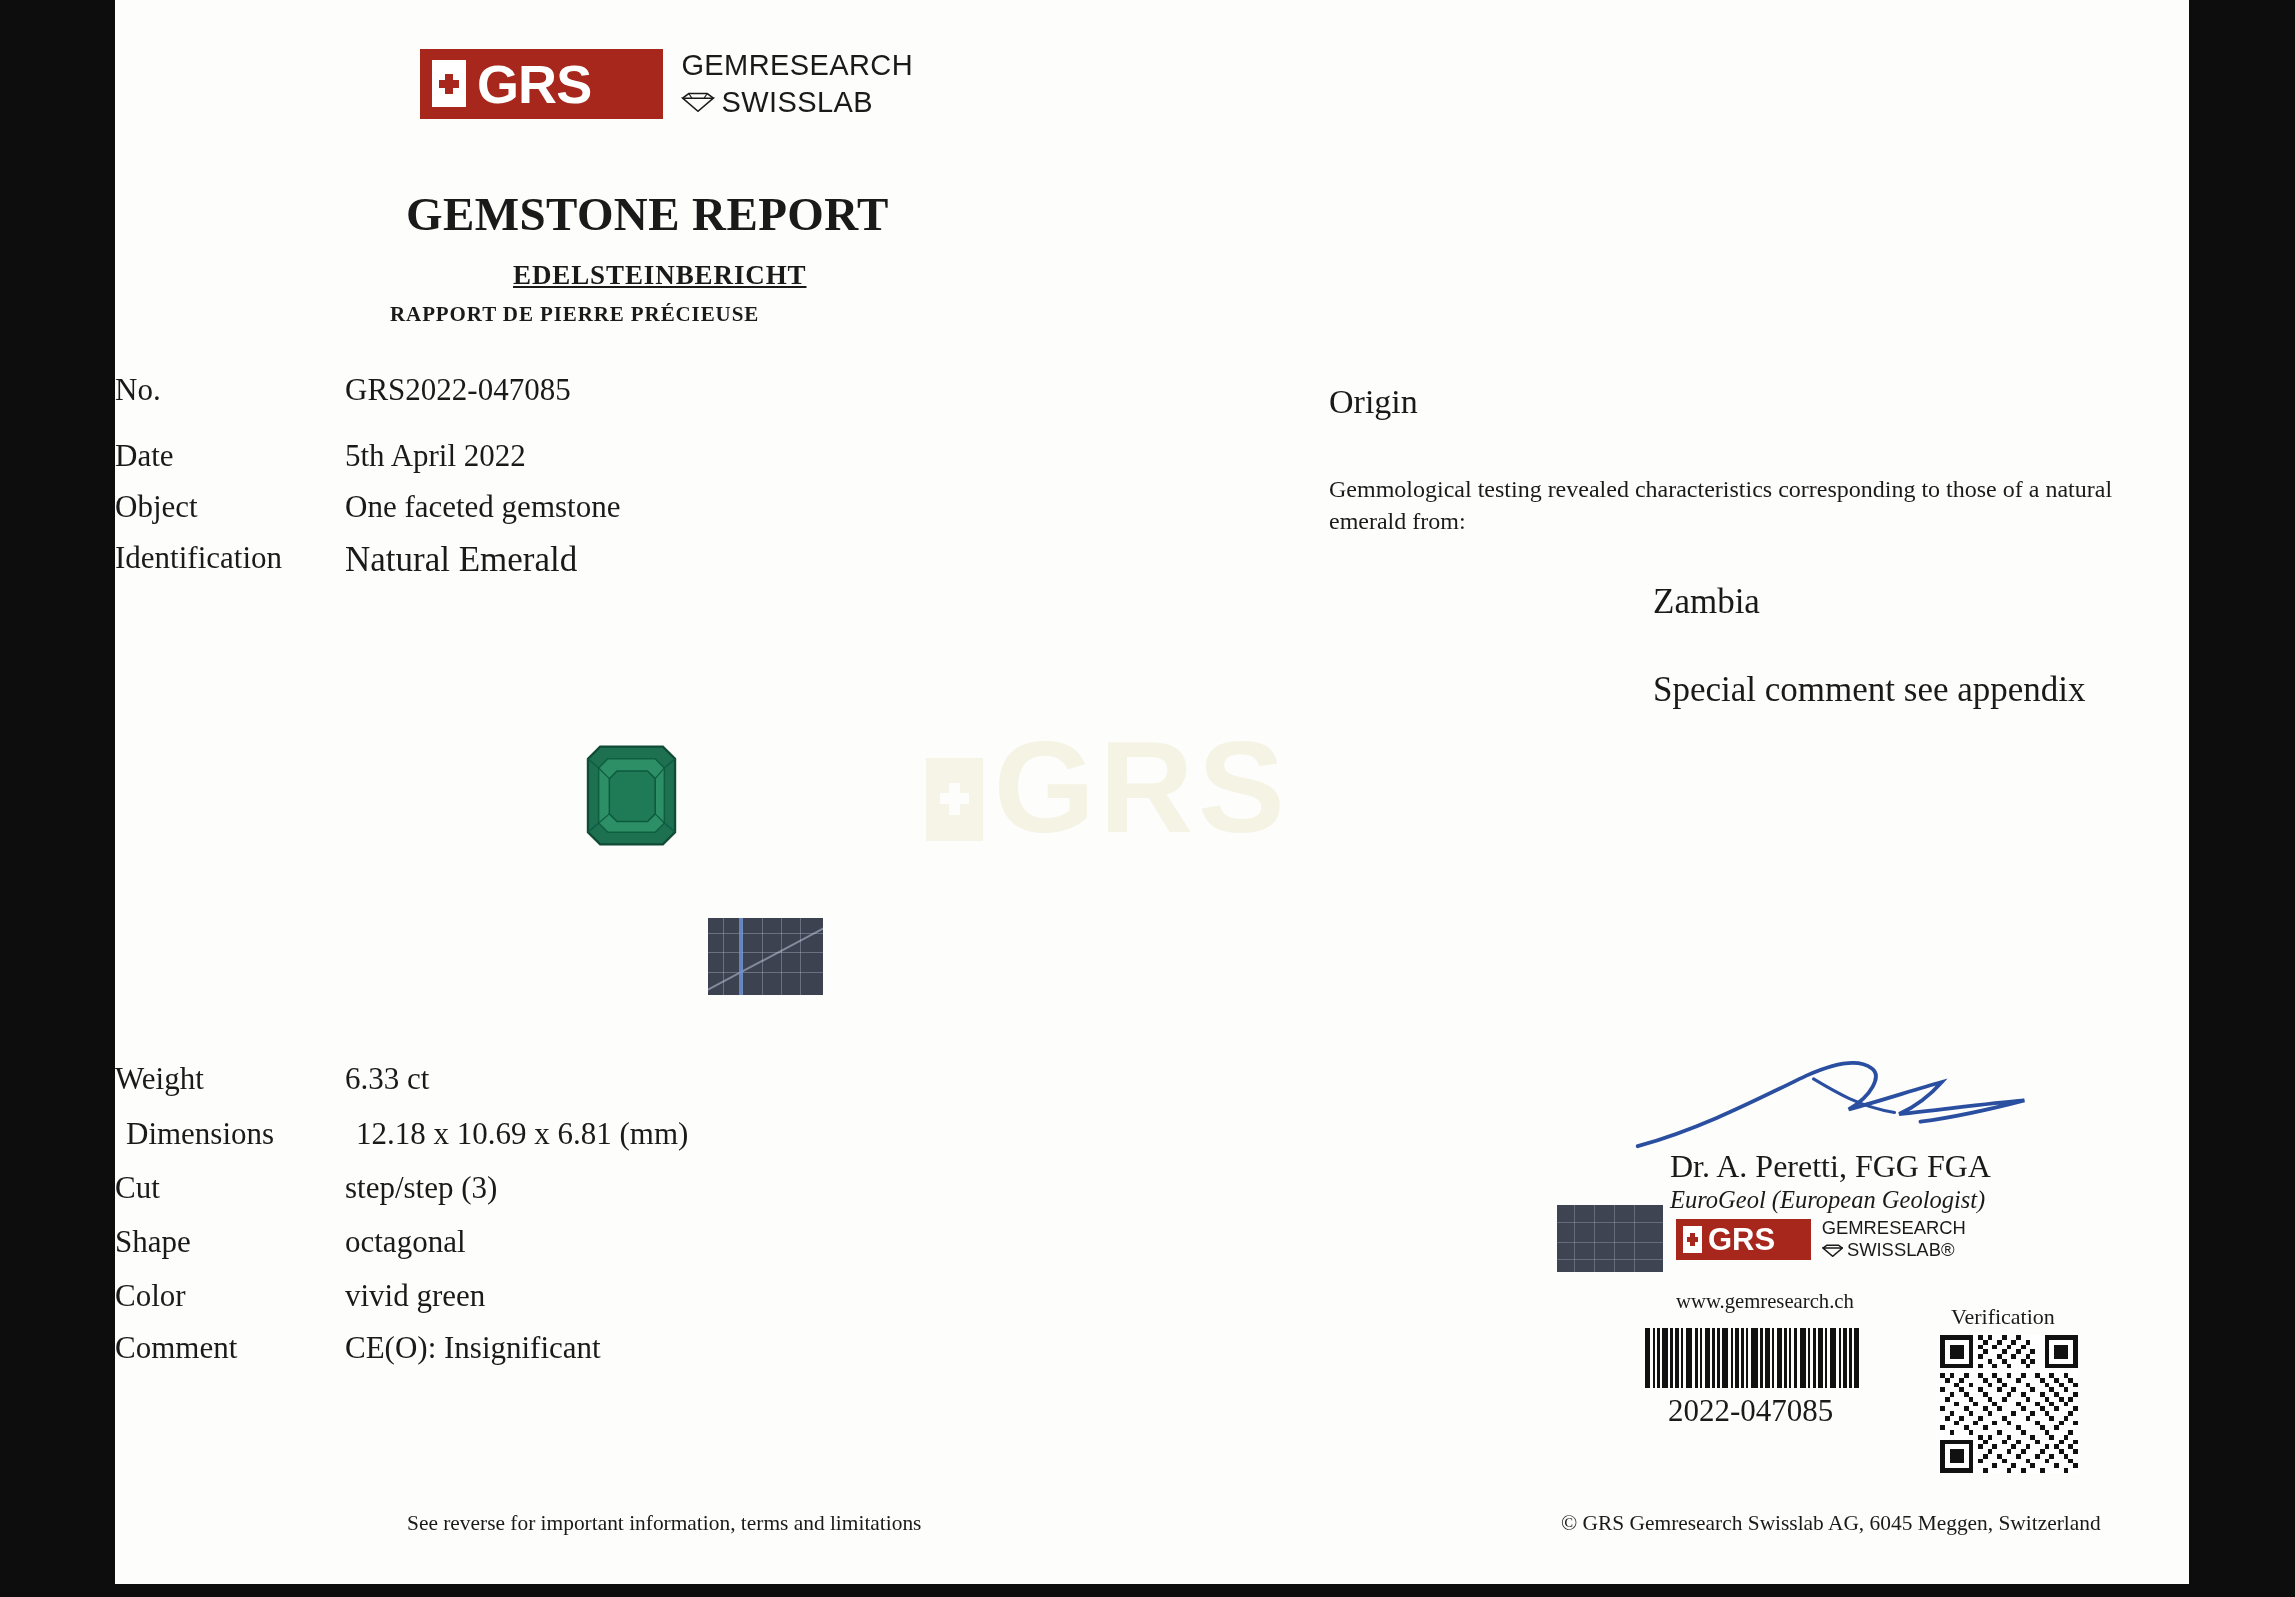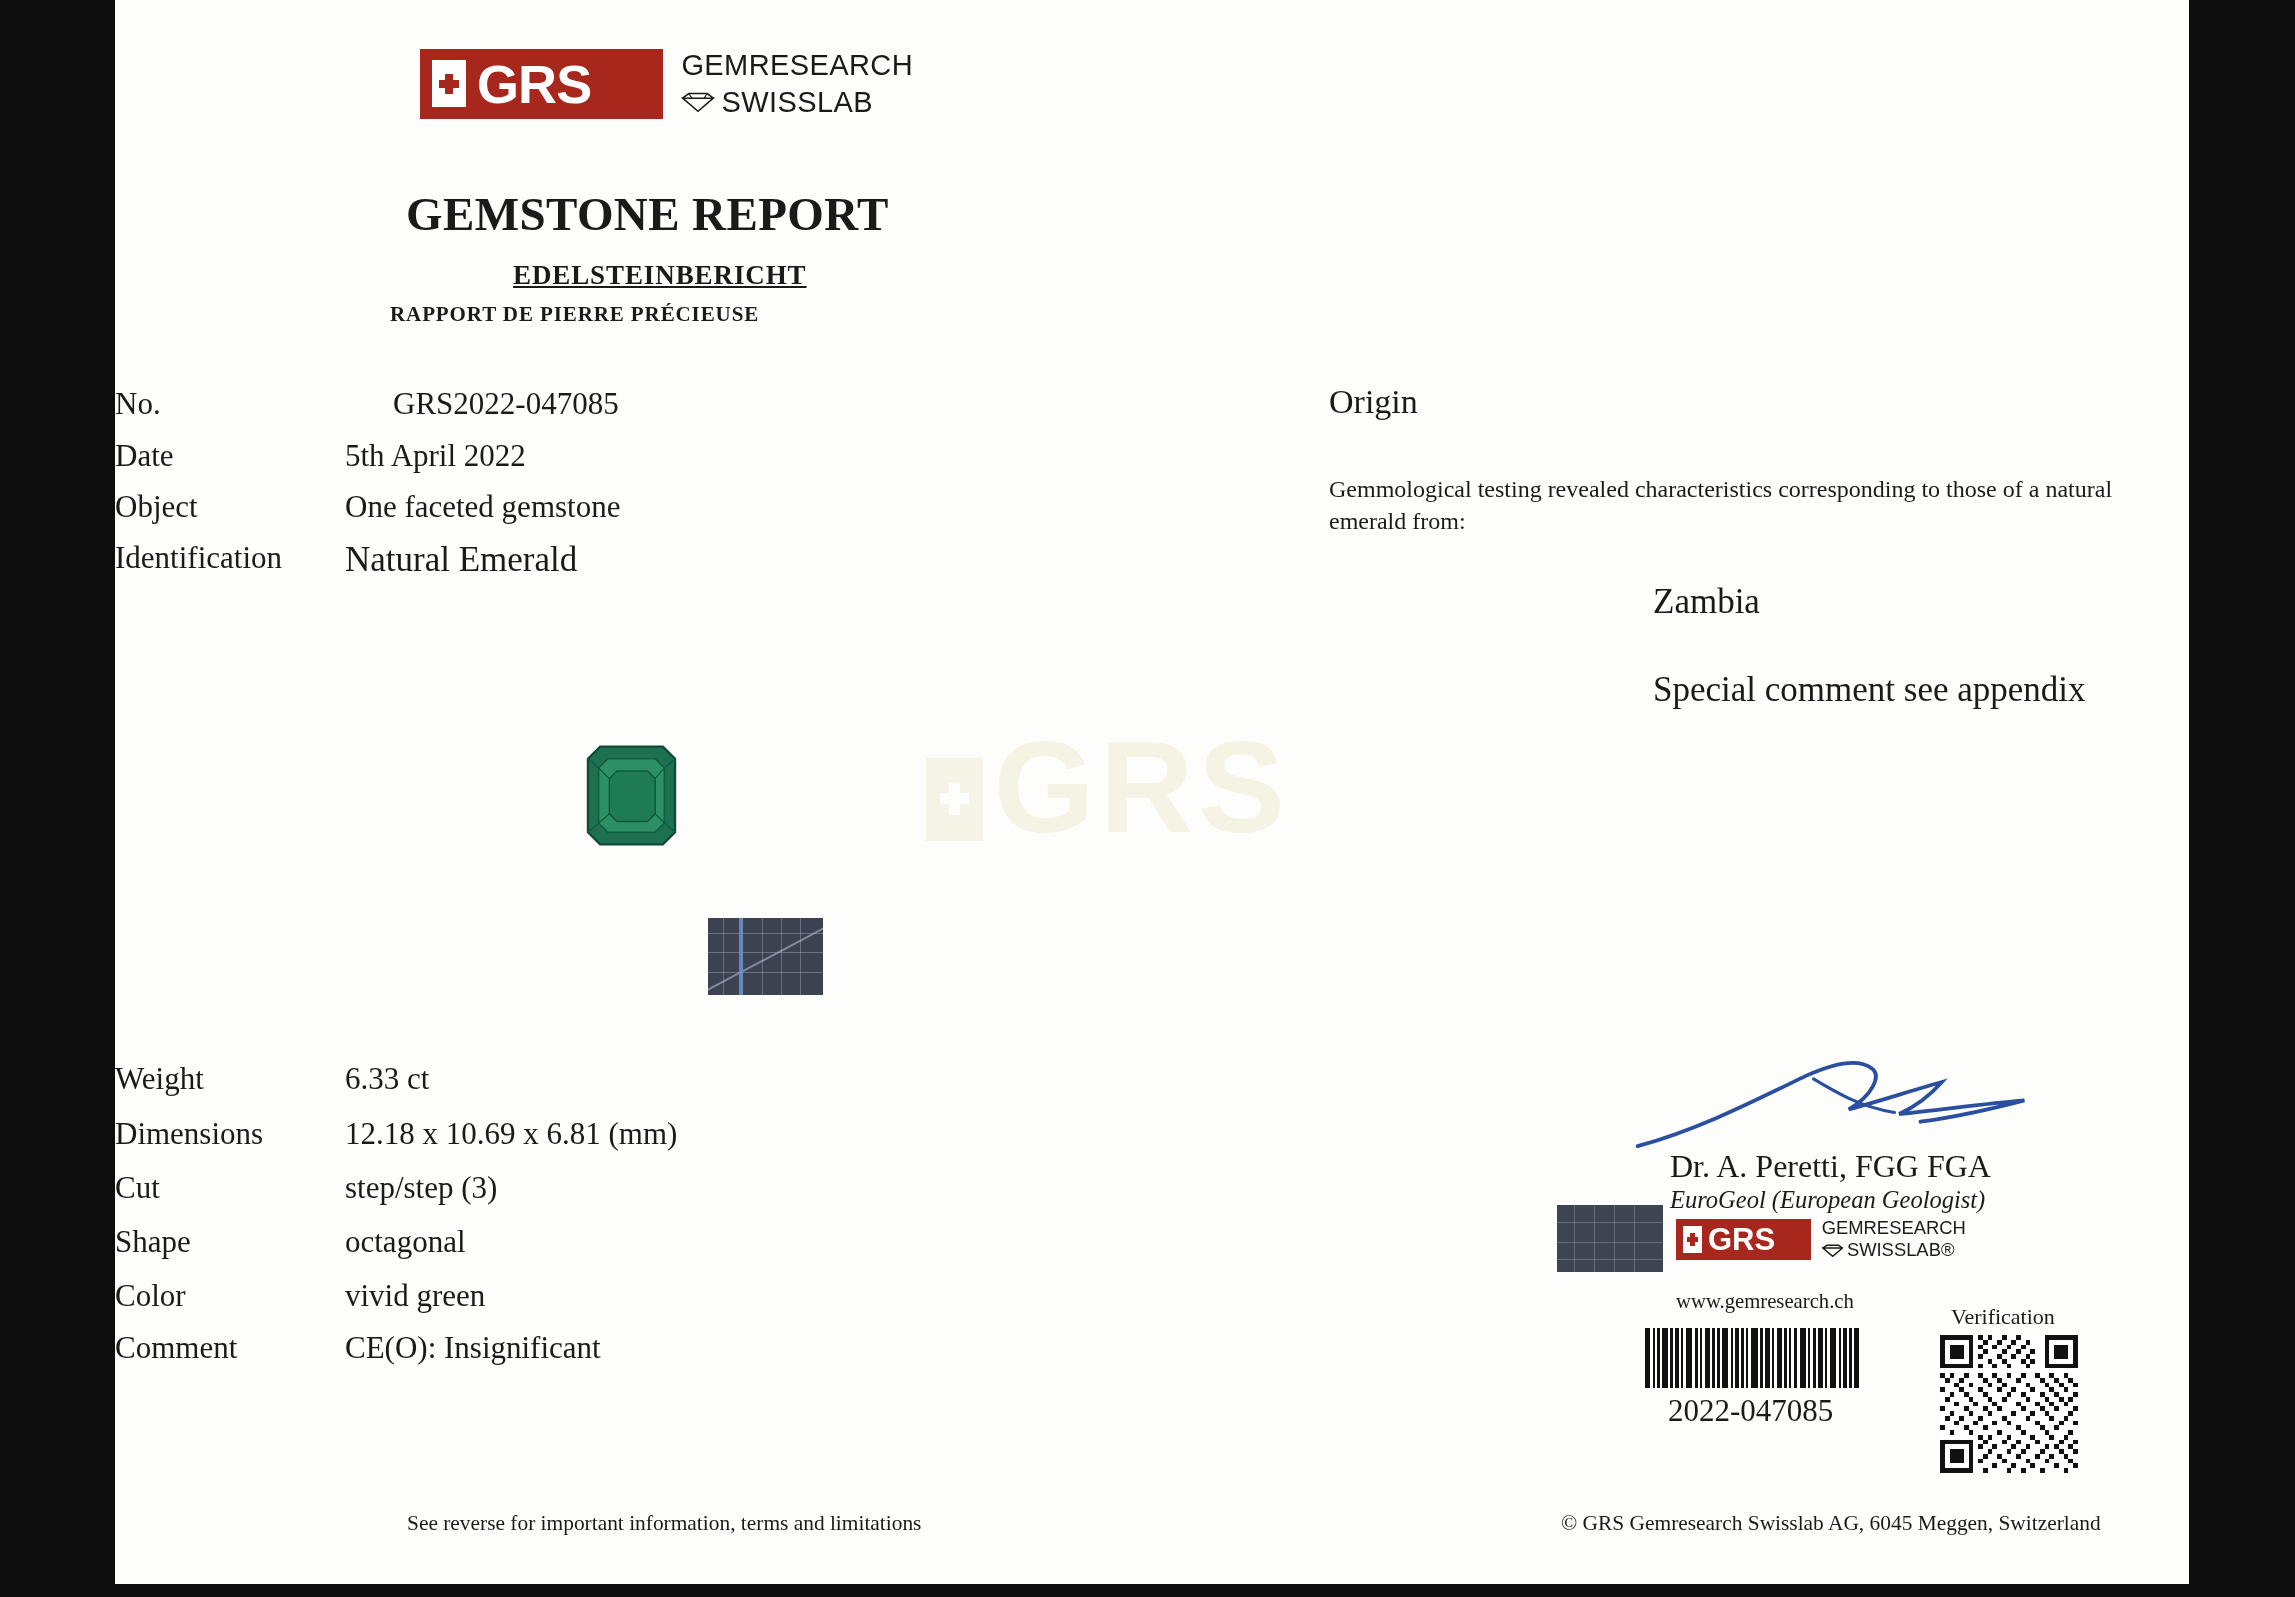--- a/index.html
+++ b/index.html
@@ -461,21 +461,21 @@
           </span>
           <span>SWISSLAB</span>
         </div>
       </div>
     </div>
 
     <div class="title-main">GEMSTONE REPORT</div>
     <div class="title-sub1">EDELSTEINBERICHT</div>
     <div class="title-sub2">RAPPORT DE PIERRE PRÉCIEUSE</div>
 
-    <div class="field-row" style="left:0px; top:386px;gap:48px;">
+    <div class="field-row" style="left:0px; top:372px;">
       <span class="f-label" style="padding-left:0px;">No.</span>
       <span class="f-value">GRS2022-047085</span>
     </div>
     <div class="field-row" style="left:0px; top:438px;">
       <span class="f-label">Date</span>
       <span class="f-value">5th April 2022</span>
     </div>
     <div class="field-row" style="left:0px; top:489px;">
       <span class="f-label">Object</span>
       <span class="f-value">One faceted gemstone</span>
@@ -512,21 +512,21 @@
       <div class="grid-line-h" style="top:34px;"></div>
       <div class="grid-line-h" style="top:54px;"></div>
       <div class="diag"></div>
       <div class="blue-streak"></div>
     </div>
 
     <div class="field-row" style="left:0px; top:1061px;">
       <span class="f-label">Weight</span>
       <span class="f-value">6.33 ct</span>
     </div>
-    <div class="field-row" style="left:0px; top:1116px;">
+    <div class="field-row" style="left:11px; top:1116px;">
       <span class="f-label">Dimensions</span>
       <span class="f-value">12.18 x 10.69 x 6.81 (mm)</span>
     </div>
     <div class="field-row" style="left:0px; top:1170px;">
       <span class="f-label">Cut</span>
       <span class="f-value">step/step (3)</span>
     </div>
     <div class="field-row" style="left:0px; top:1224px;">
       <span class="f-label">Shape</span>
       <span class="f-value">octagonal</span>

